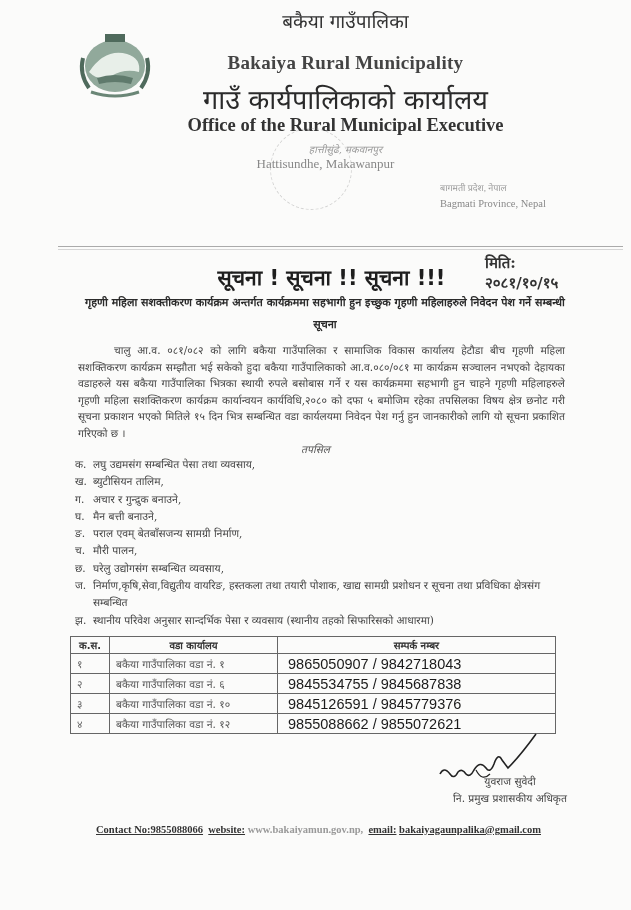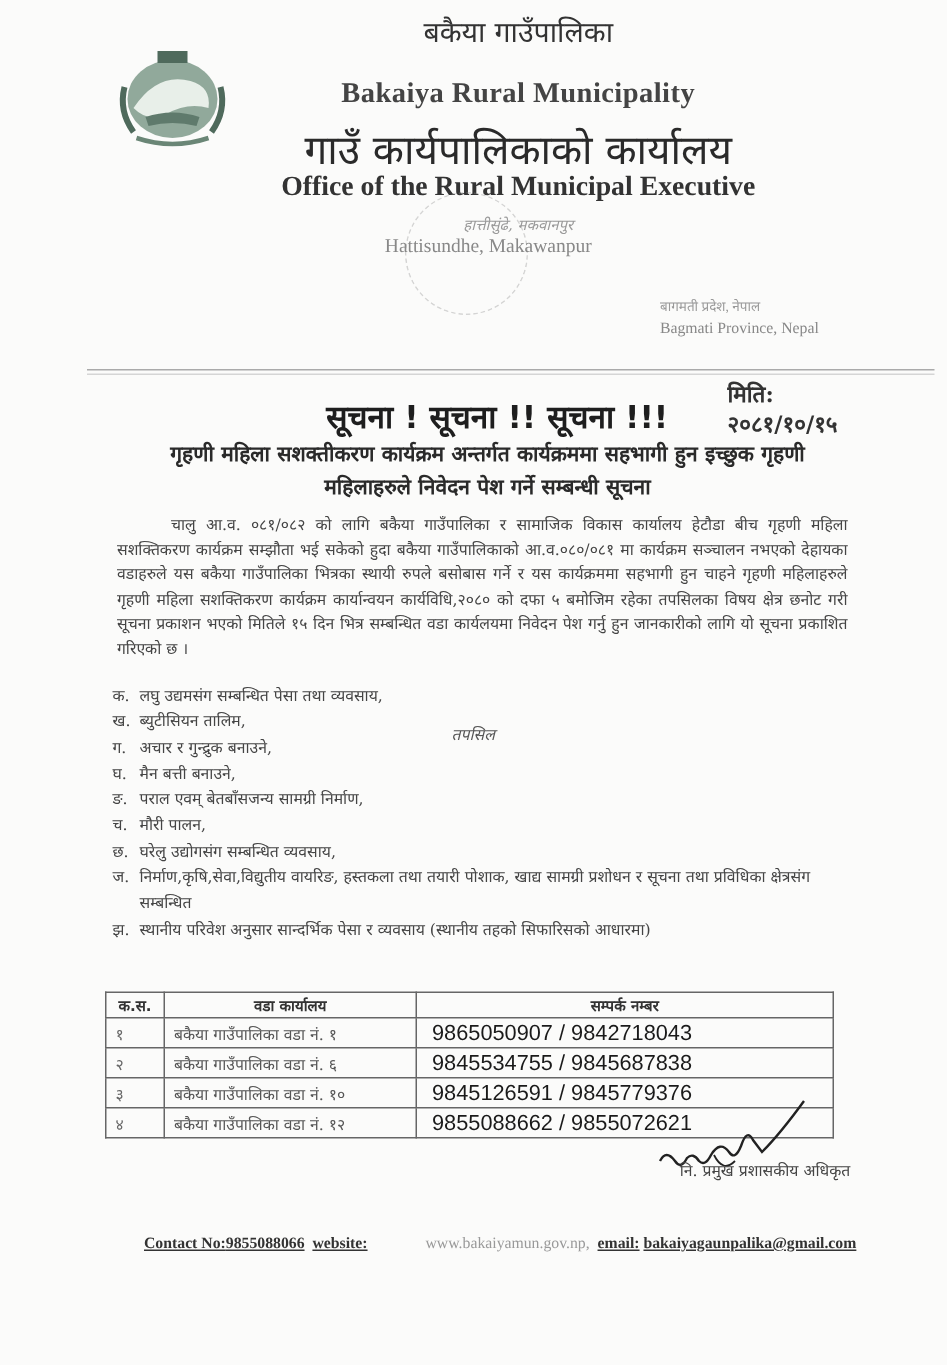--- a/index.html
+++ b/index.html
@@ -19,21 +19,21 @@
   .h-en1 { top: 52px; font-size: 19px; font-weight: bold; color: #444; letter-spacing: 0.3px; left: 30px; font-family: "Liberation Serif", serif; }
   .h-np2 { top: 80px; font-size: 27px; color: #2a2a2a; left: 30px; }
   .h-en2 { top: 115px; font-size: 18.5px; font-weight: bold; color: #333; font-family: "Liberation Serif", serif; left: 30px; }
   .h-addr-np { top: 142px; font-size: 10px; color: #999; left: 30px; font-style: italic; }
   .h-addr-en { top: 156px; font-size: 13px; color: #888; left: 10px; font-family: "Liberation Serif", serif; }
   .stamp {
     position: absolute; left: 270px; top: 128px; width: 80px; height: 80px;
     border-radius: 50%; border: 1.5px dashed rgba(140,140,140,0.35);
   }
   .prov {
-    position: absolute; left: 440px; top: 196px; font-size: 9px; color: #999;
+    position: absolute; left: 440px; top: 180px; font-size: 9px; color: #999;
     line-height: 16px; font-family: "Liberation Serif", serif;
   }
   .prov .en { font-size: 10.5px; color: #888; }
   .ref {
     position: absolute; left: 72px; top: 204px; font-size: 9.5px; color: #9a9a9a;
     line-height: 17px; font-style: italic; font-family: "Liberation Serif", serif;
   }
   .rule {
     position: absolute; left: 58px; top: 246px; width: 565px; height: 0;
     border-top: 1px solid #aaa;
@@ -41,61 +41,61 @@
   .rule2 { top: 249px; border-top: 1px solid #d5d5d5; }
   .date {
     position: absolute; left: 485px; top: 252px; font-size: 15px; font-weight: bold; color: #333;
   }
   .notice-title {
     position: absolute; left: 16px; width: 631px; top: 263px; text-align: center;
     font-size: 21px; font-weight: bold; color: #1e1e1e; font-family: "DejaVu Sans", sans-serif;
   }
   .subject {
     position: absolute; left: 85px; width: 480px; top: 292px; text-align: center;
-    font-size: 14px; font-weight: bold; color: #2a2a2a; line-height: 22px;
+    font-size: 11px; font-weight: bold; color: #2a2a2a; line-height: 22px;
   }
   .body-para {
     position: absolute; left: 78px; width: 487px; top: 342px;
     font-size: 10.5px; color: #444; line-height: 16.5px; text-align: justify;
     text-indent: 36px;
   }
   .list-head {
     position: absolute; left: 0; width: 631px; top: 442px; text-align: center;
-    font-size: 10.5px; font-style: italic; color: #555; margin-top: 40px;
+    font-size: 10.5px; font-style: italic; color: #555;
   }
   .list {
     position: absolute; left: 75px; width: 495px; top: 456px;
     font-size: 10.5px; color: #444; line-height: 17.3px;
     margin: 0; padding: 0; list-style: none;
   }
   .list li { display: flex; }
   .list .k { width: 18px; flex: none; }
   .list .t { flex: 1; }
   .tbl {
-    position: absolute; left: 70px; top: 661px; width: 486px;
+    position: absolute; left: 70px; top: 636px; width: 486px;
     border-collapse: collapse; font-size: 10.5px; color: #333; padding-left: 42px;
   }
   .tbl th, .tbl td { border: 1px solid #666; padding: 0 6px; height: 19px; }
   .tbl th { font-weight: bold; font-size: 10px; color: #333; height: 16px; font-family: "DejaVu Sans", sans-serif; }
   .tbl td.sn { width: 26px; color: #666; }
   .tbl td.ward { width: 155px; color: #555; }
   .tbl td.phone { font-family: "Liberation Sans", sans-serif; font-size: 14.5px; color: #1a1a1a; padding-left: 10px; }
   .sig {
     position: absolute; left: 430px; top: 730px; width: 120px; height: 60px;
   }
   .signer {
     position: absolute; left: 440px; top: 773px; width: 140px; text-align: center;
     font-size: 10.5px; color: #444; line-height: 17px;
   }
   .footer {
     position: absolute; left: 96px; top: 824px; font-size: 10.5px; color: #333;
     font-family: "Liberation Serif", serif; white-space: nowrap;
   }
   .footer b { font-weight: bold; text-decoration: underline; }
-  .footer .web { color: #999; font-weight: normal; margin-left: 36px; }
+  .footer .web { color: #999; font-weight: bold; }
 </style>
 </head>
 <body>
 
 <div class="page">
 
   <svg class="emblem" viewBox="0 0 80 72">
     <ellipse cx="40" cy="38" rx="30" ry="26" fill="#7e9a8a" opacity="0.85"></ellipse>
     <path d="M14 44 Q30 20 52 26 Q66 30 64 44 Q50 40 36 48 Q24 54 14 44 Z" fill="#e8efe9"></path>
     <path d="M22 50 Q40 44 58 50 L56 56 Q40 52 24 56 Z" fill="#5f7a6c"></path>
@@ -200,20 +200,21 @@
       </tr>
     </tbody>
   </table>
 
   <svg class="sig" viewBox="0 0 120 60">
     <path d="M10 44 Q14 36 20 44 Q24 50 28 42 Q32 38 36 44 Q40 48 44 40 Q50 30 56 38 Q60 44 64 34 Q68 22 72 30 L78 38 Q90 26 106 4" stroke="#222" stroke-width="1.6" fill="none"></path>
     <path d="M46 40 Q52 52 60 44" stroke="#222" stroke-width="1.2" fill="none"></path>
   </svg>
 
   <div class="signer">
+    <div>युवराज सुवेदी</div>
     <div>नि. प्रमुख प्रशासकीय अधिकृत</div>
   </div>
 
   <div class="footer">
     <b>Contact No:</b><b>9855088066</b>&nbsp;
     <b>website:</b>
     <span class="web">www.bakaiyamun.gov.np,</span>&nbsp;
     <b>email:</b>
     <b>bakaiyagaunpalika@gmail.com</b>
   </div>

